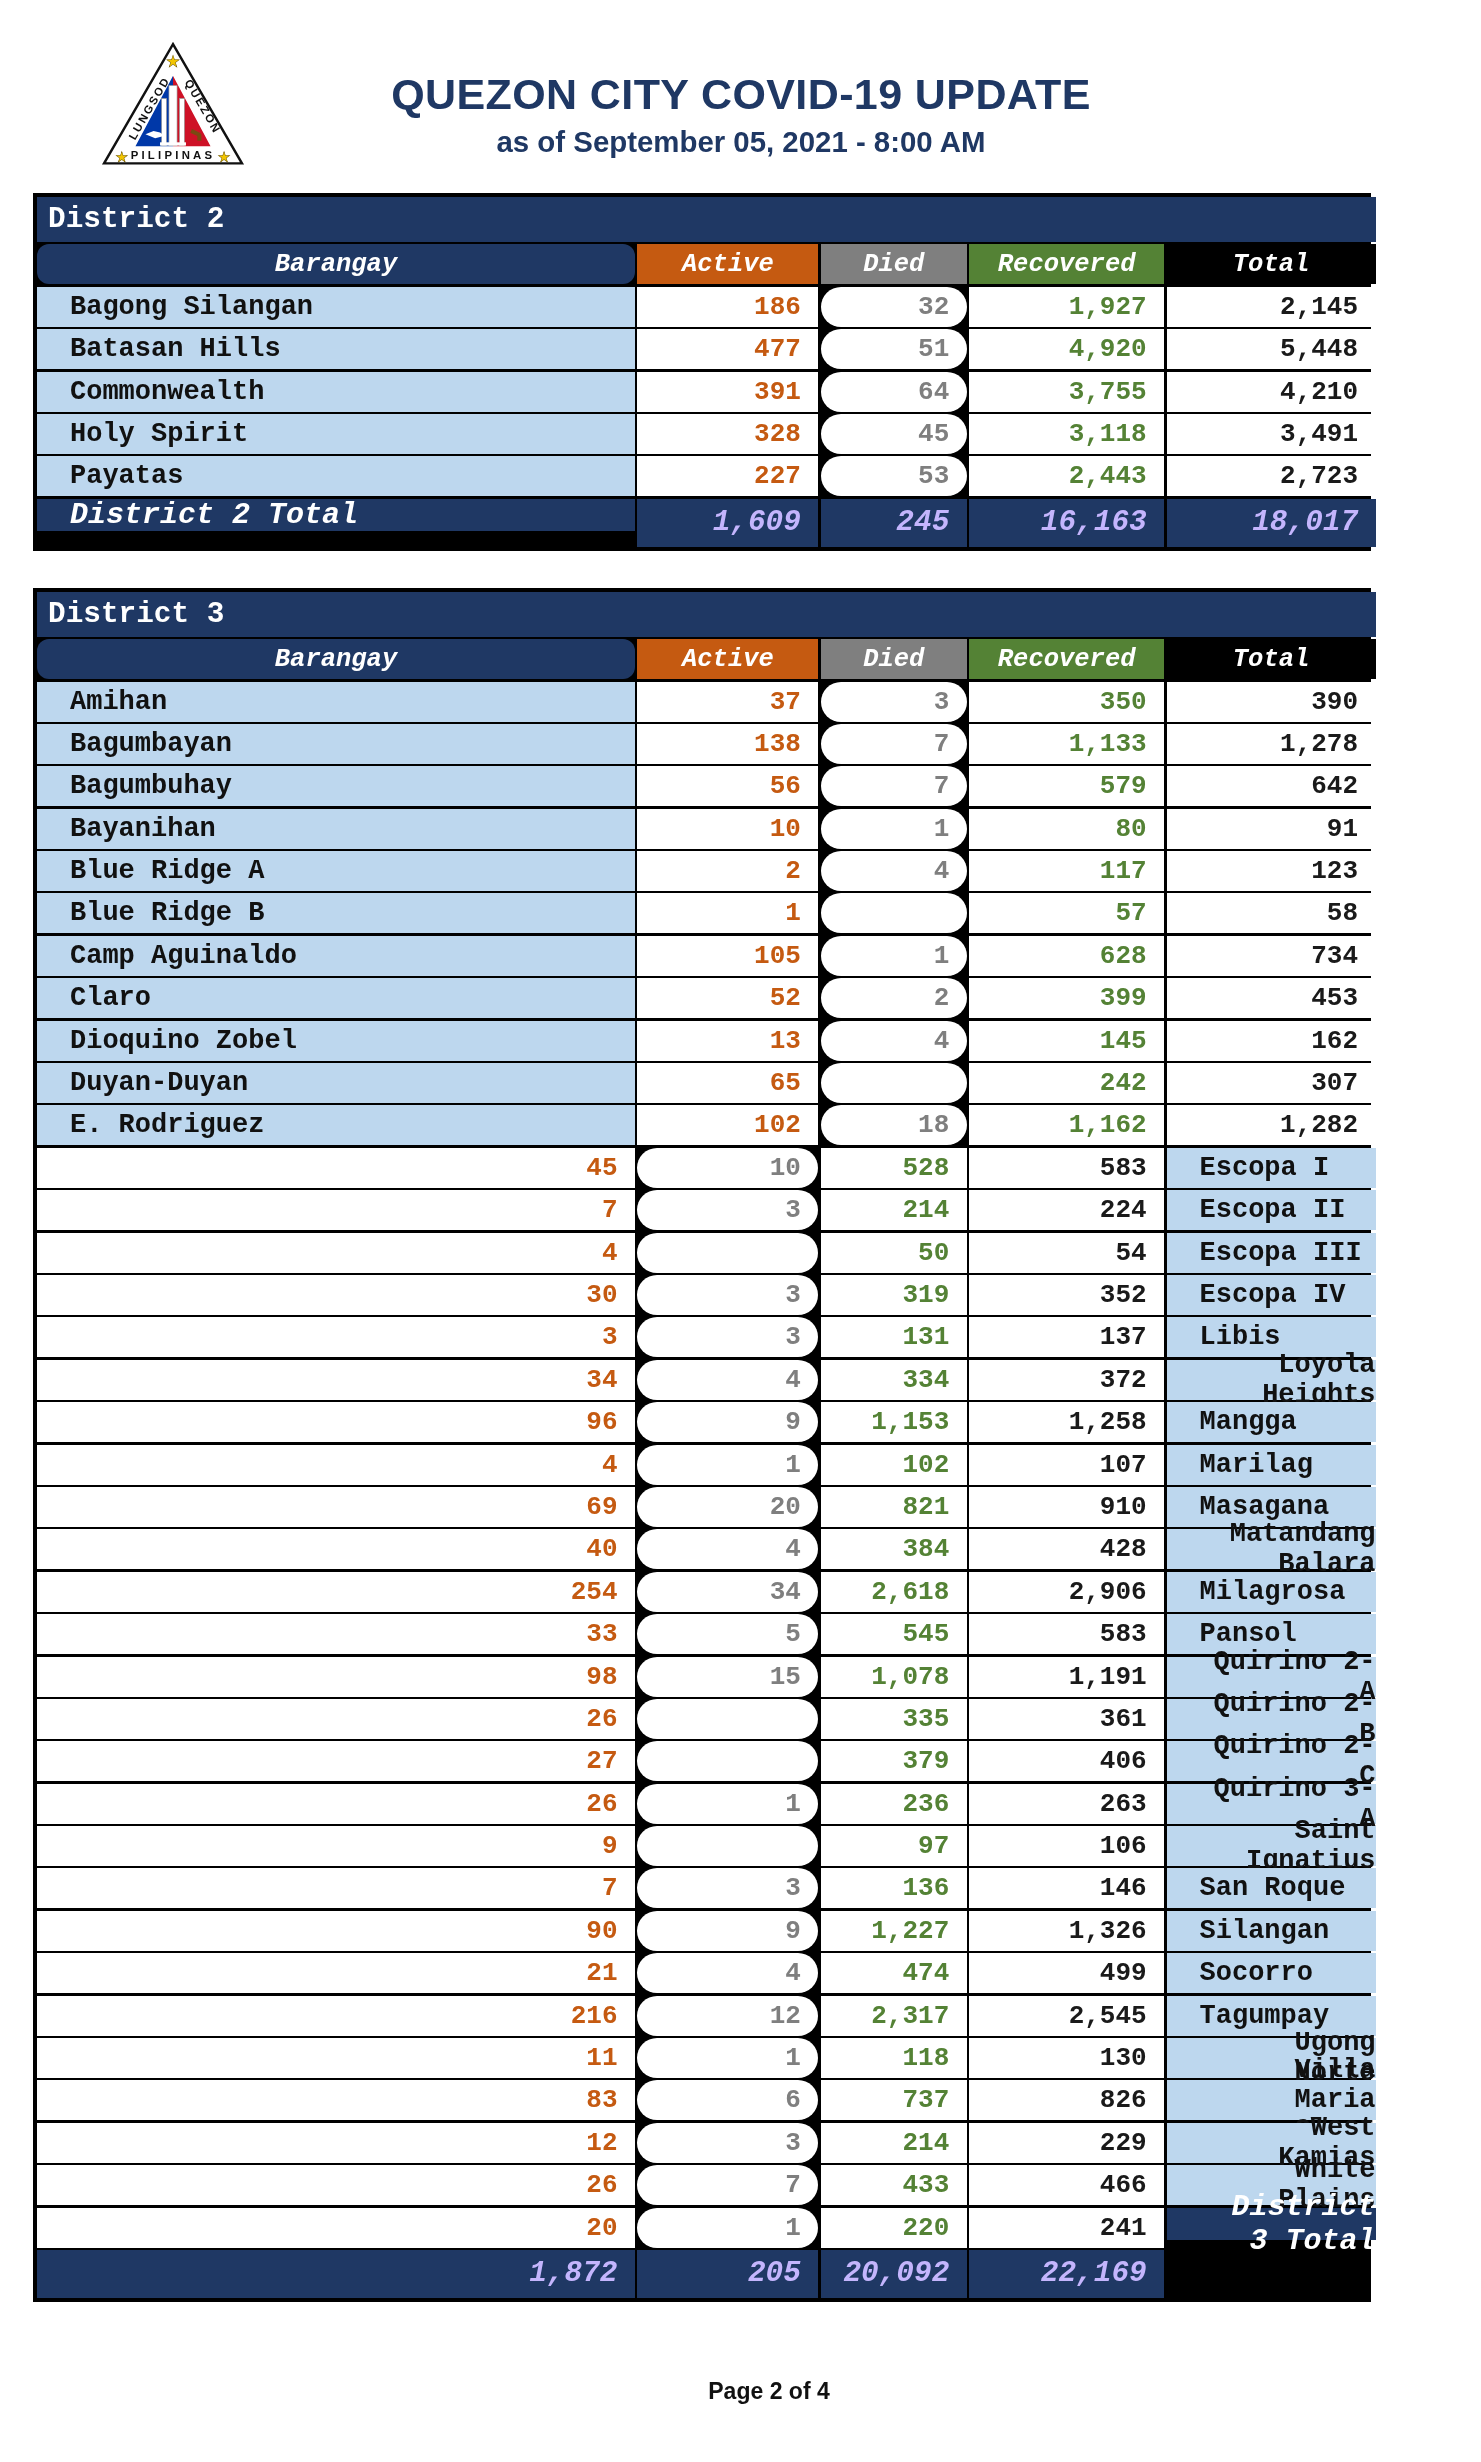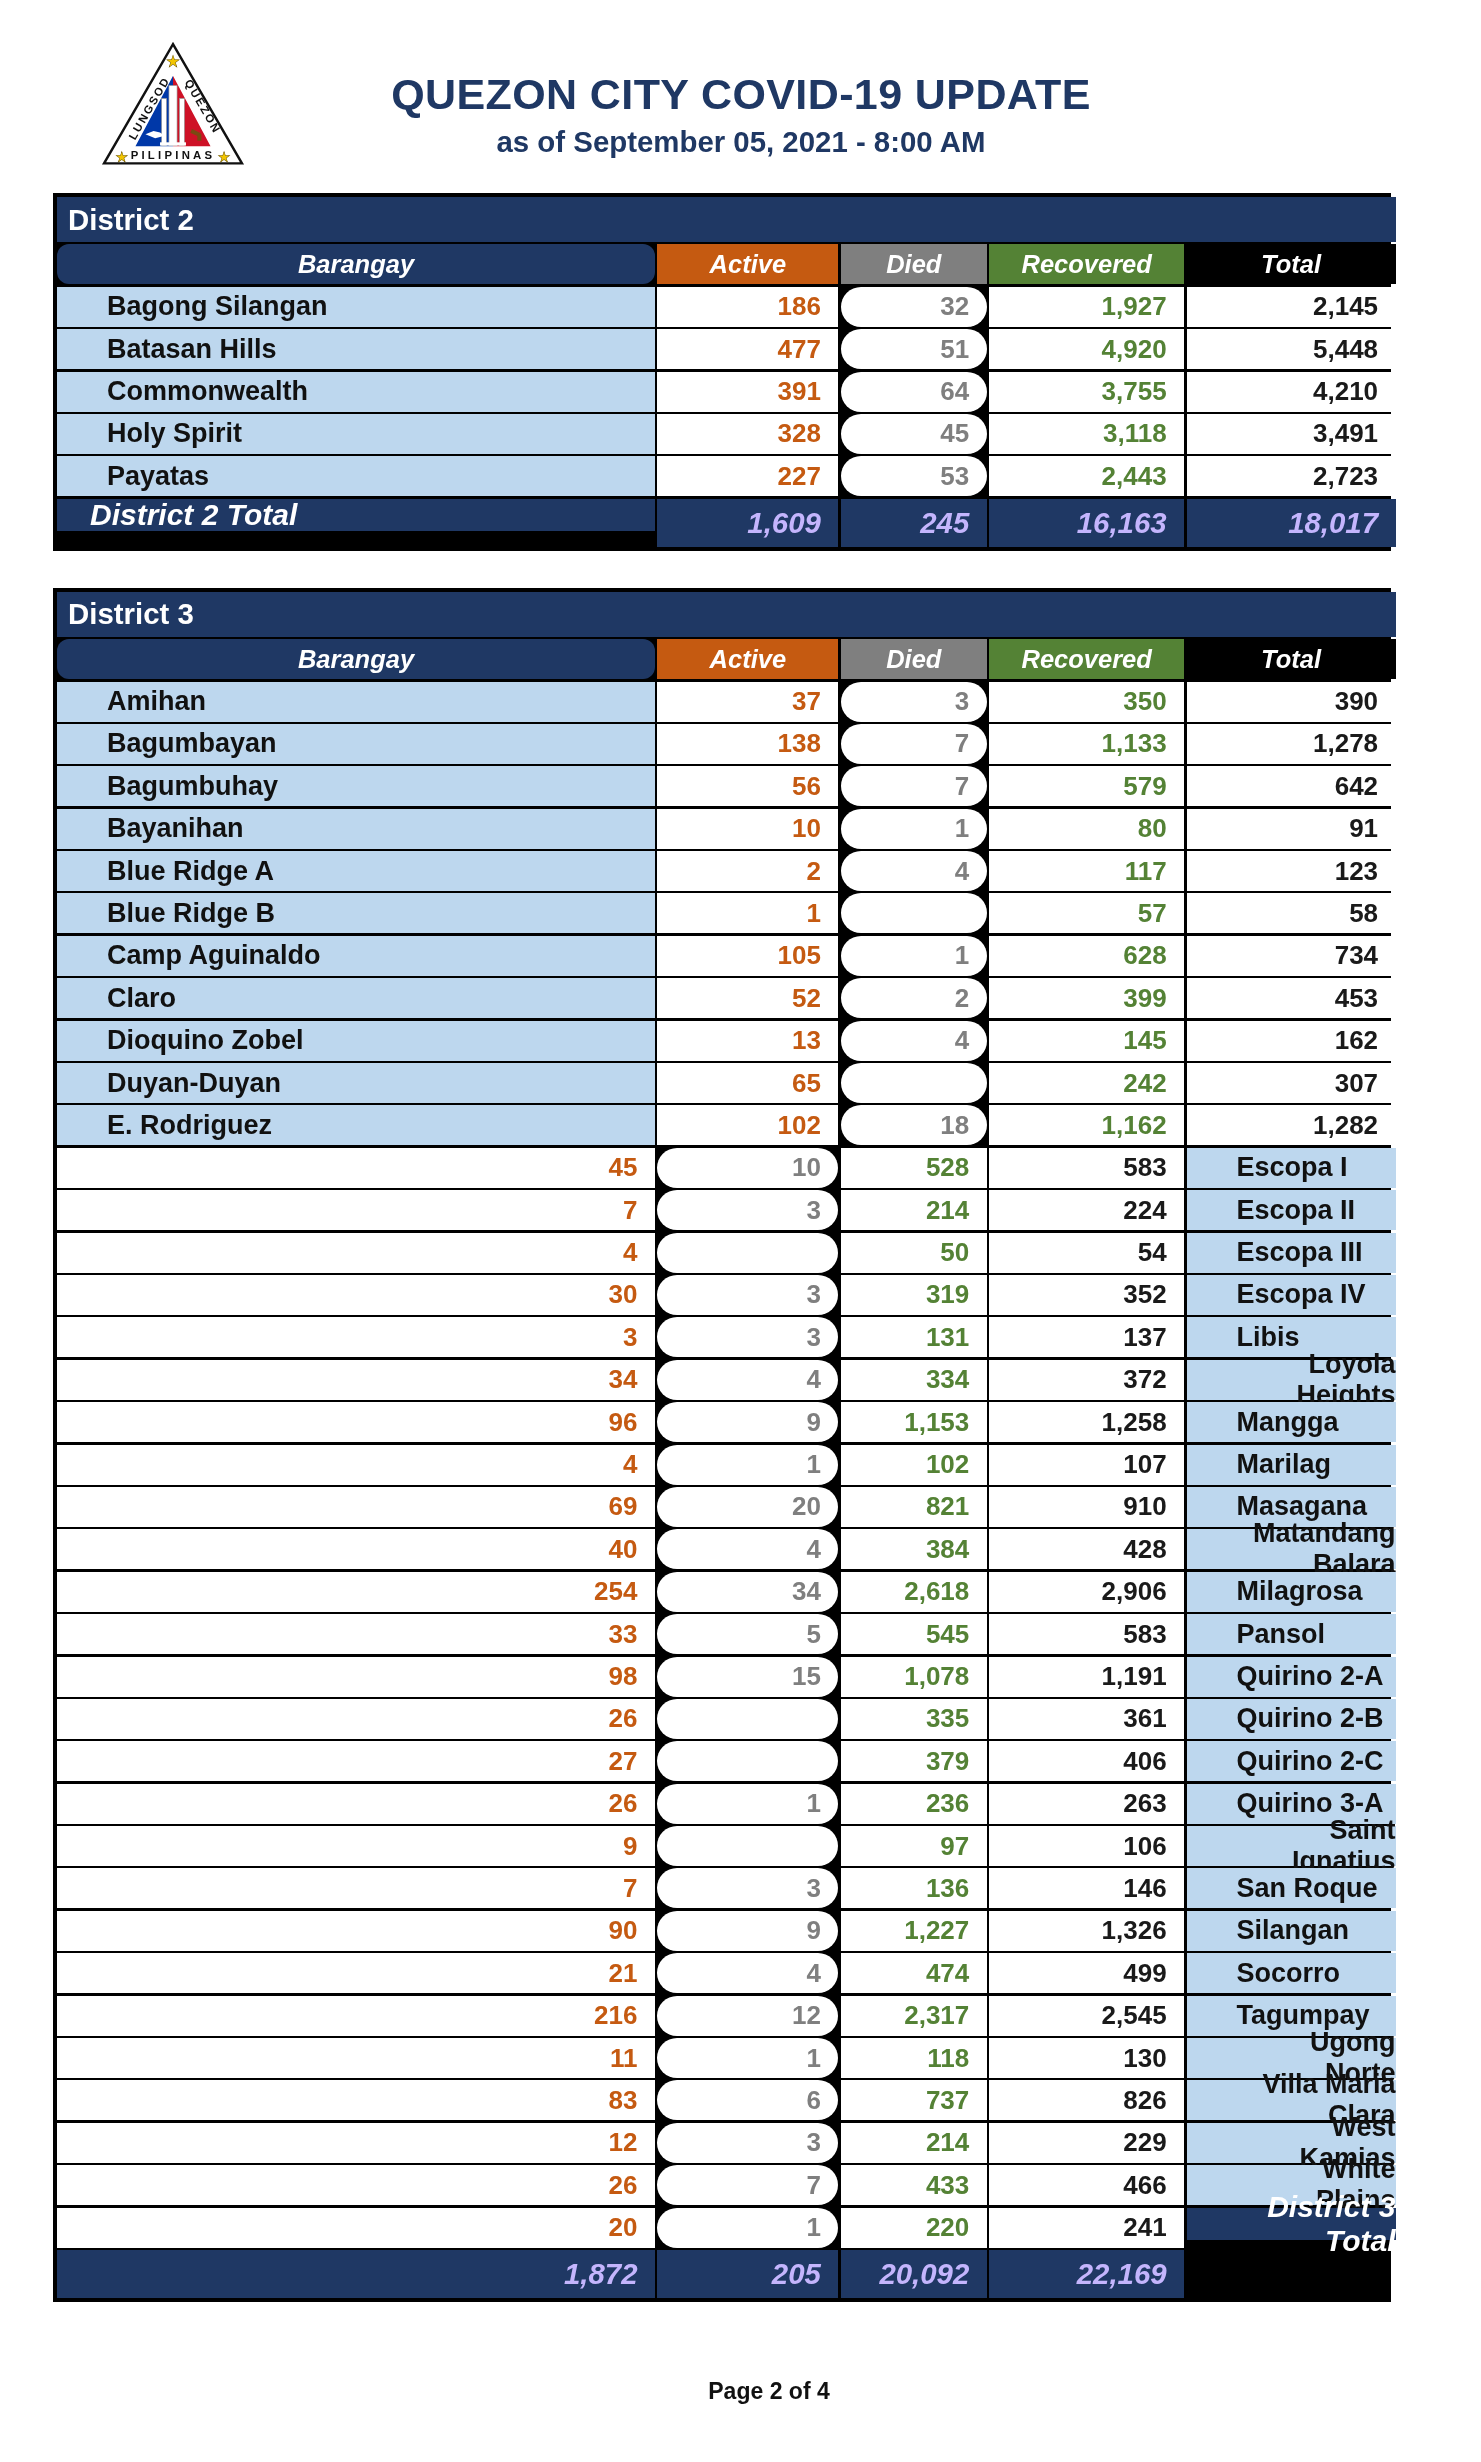--- a/index.html
+++ b/index.html
@@ -19,21 +19,21 @@
   .title {
     margin: 0; font-size: 43px; font-weight: bold;
     color: var(--title-text); letter-spacing: 0.4px;
   }
   .subtitle {
     margin: 6.4px 0 0 0; font-size: 29.4px; font-weight: bold;
     color: var(--title-text);
   }
 
   
-  .tables-wrap { position: absolute; top: 193px; left: 53px; }
+  .tables-wrap { position: absolute; top: 193px; left: 33px; font-family: Liberation Mono, monospace; }
   .district-table {
     display: grid;
     grid-template-columns: 598px 181px 146px 195px 209px;
     gap: 2.4px;
     background: #000000;
     border: 4px solid #000000;
     width: 1330px;
   }
   .district-table + .district-table { margin-top: 37px; text-align: right; }
 
@@ -53,21 +53,21 @@
   }
   .colhead-barangay { background: var(--navy); border-radius: 12px; }
   .colhead-active   { background: var(--active); }
   .colhead-died     { background: var(--died); }
   .colhead-recovered{ background: var(--recovered); }
   .colhead-total    { background: var(--total); }
 
   .name-cell {
     background: var(--light-blue);
     color: #111111; font-size: 27px; font-weight: bold;
-    height: 40px; padding-left: 50px;
+    height: 40px; padding-left: 33px;
   }
   .num {
     justify-content: flex-end;
     font-size: 26px; font-weight: bold;
     height: 40px; padding-right: 17.5px;
   }
   .num-active    { color: var(--active); }
   .num-died      { color: var(--died); border-radius: 20px; }
   .num-recovered { color: var(--recovered); }
   .num-total     { color: #1a1a1a; }

